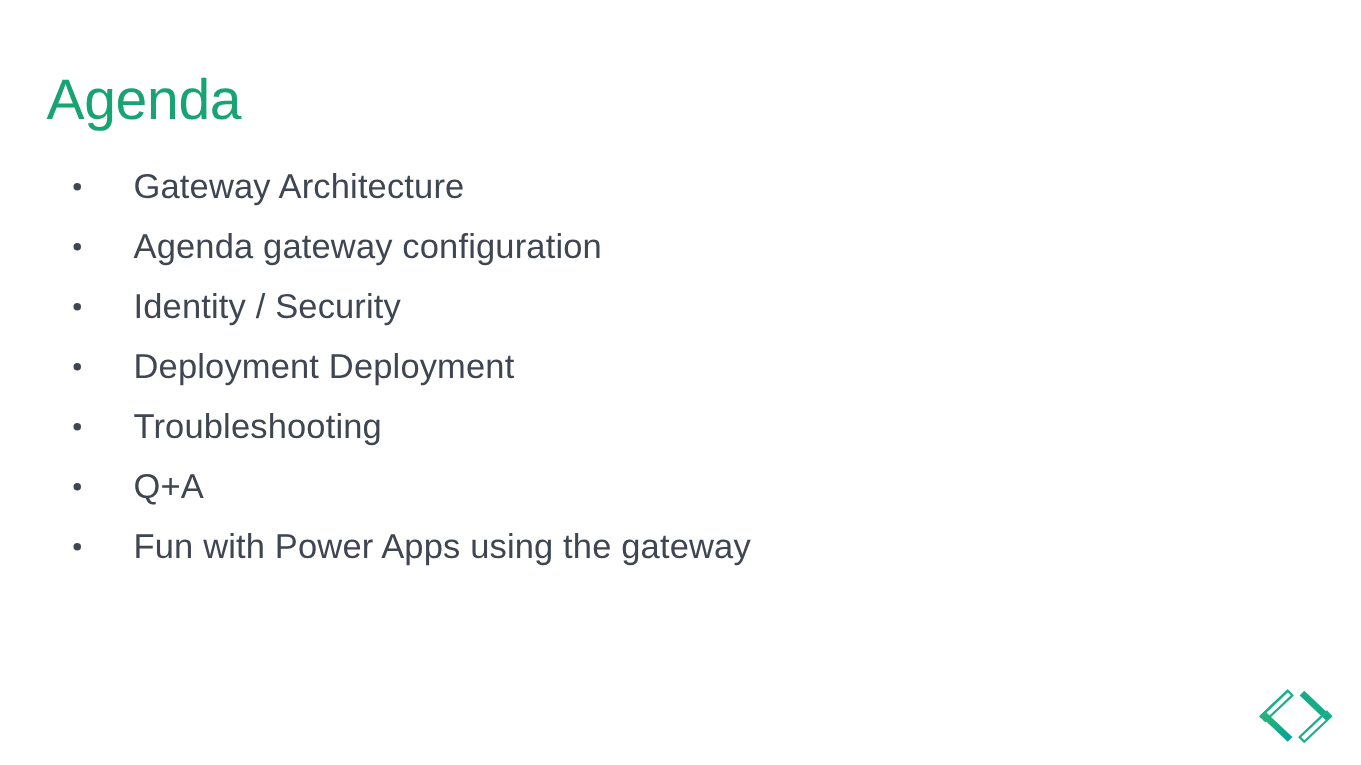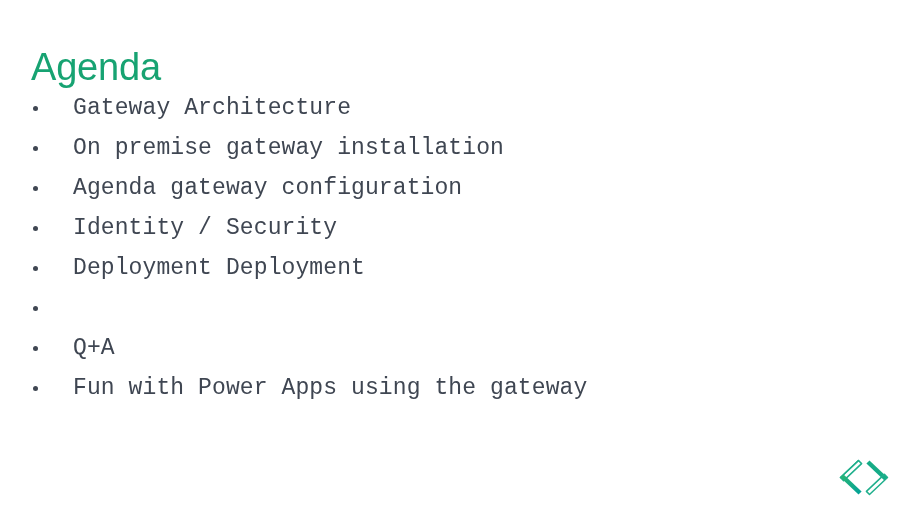--- a/index.html
+++ b/index.html
@@ -31,23 +31,22 @@
     color: #17a372;
     line-height: 1.18;
     white-space: nowrap;
   }
   #agenda-list {
     position: absolute;
     left: 0;
     top: 88px;
     width: 840px;
     list-style: none;
-    margin: 0;
+    margin: 16px;
     padding: 0;
-    font-family: Liberation Mono, monospace;
   }
   .agenda-item {
     position: relative;
     height: 40px;
     line-height: 40px;
     padding-left: 73px;
     font-size: 23px;
     font-weight: 400;
     color: #3f4652;
     letter-spacing: 0.1px;
@@ -86,42 +85,39 @@
 
   <h1 id="slide-title">Agenda</h1>
 
   <ul id="agenda-list">
 
     <li class="agenda-item">
       <span class="agenda-bullet"></span>
       <span class="agenda-text">Gateway Architecture</span>
     </li>
 
-    <li class="agenda-item">
-      <span class="agenda-bullet"></span>
-      <span class="agenda-text">On premise gateway installation</span>
-    </li>
 
     <li class="agenda-item">
       <span class="agenda-bullet"></span>
       <span class="agenda-text">Agenda gateway configuration</span>
     </li>
 
     <li class="agenda-item">
       <span class="agenda-bullet"></span>
       <span class="agenda-text">Identity / Security</span>
     </li>
 
     <li class="agenda-item">
       <span class="agenda-bullet"></span>
       <span class="agenda-text">Deployment Deployment</span>
     </li>
 
     <li class="agenda-item">
       <span class="agenda-bullet"></span>
+      <span class="agenda-text">Troubleshooting</span>
     </li>
 
     <li class="agenda-item">
       <span class="agenda-bullet"></span>
       <span class="agenda-text">Q+A</span>
     </li>
 
     <li class="agenda-item">
       <span class="agenda-bullet"></span>
       <span class="agenda-text">Fun with Power Apps using the gateway</span>

